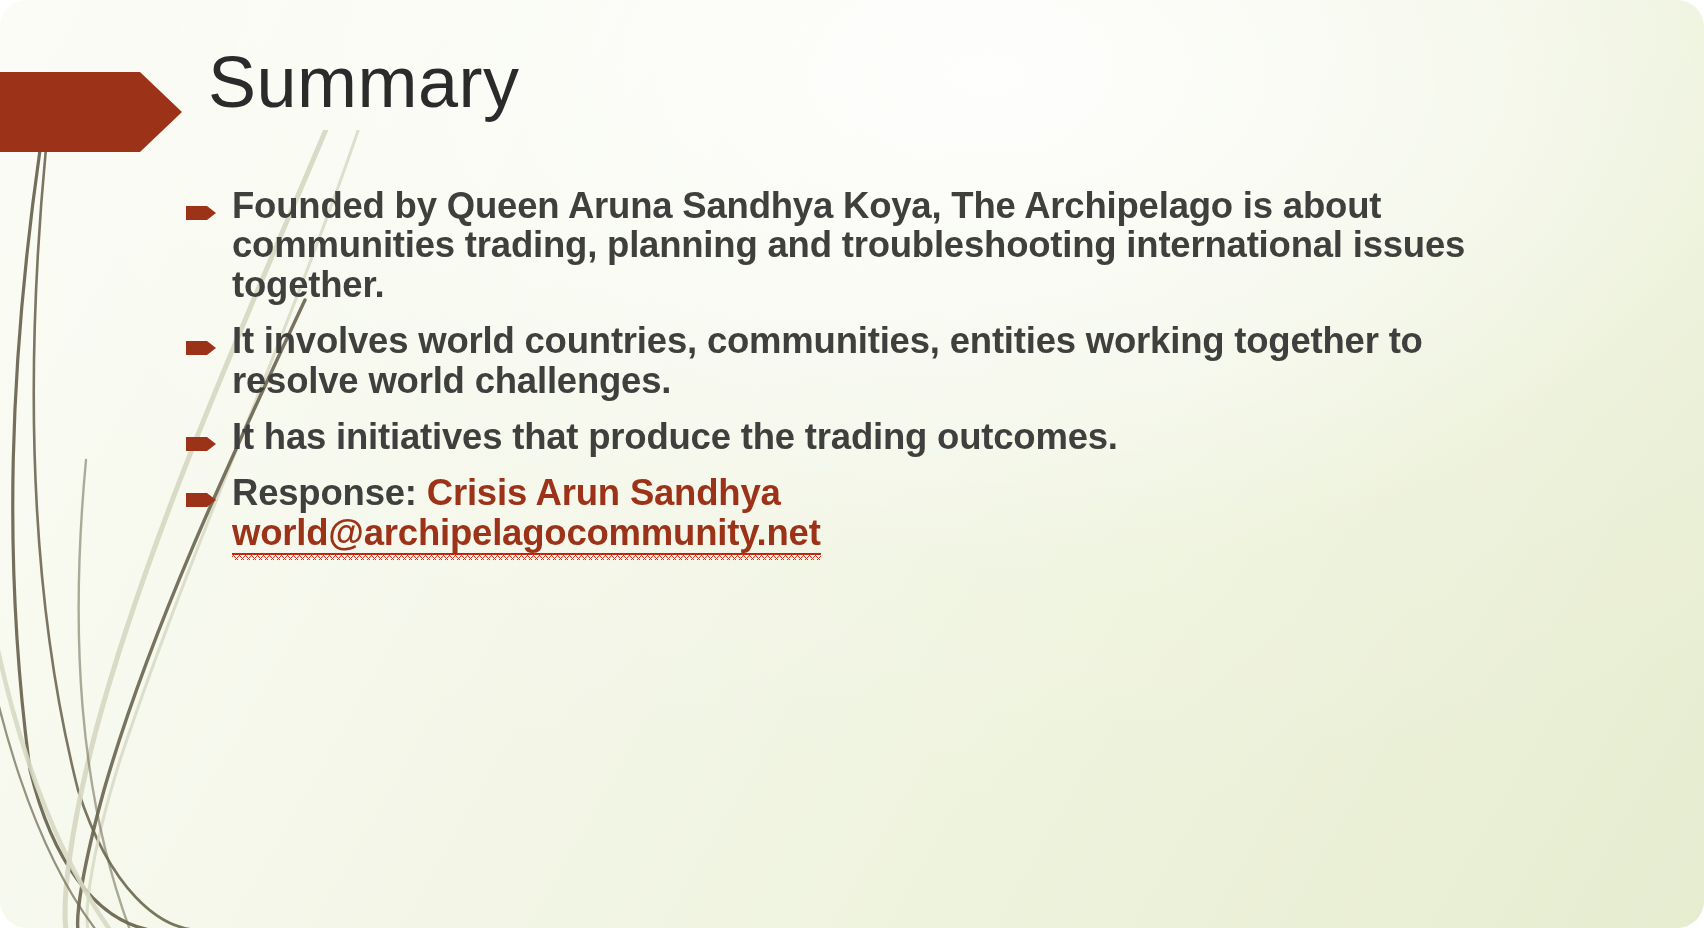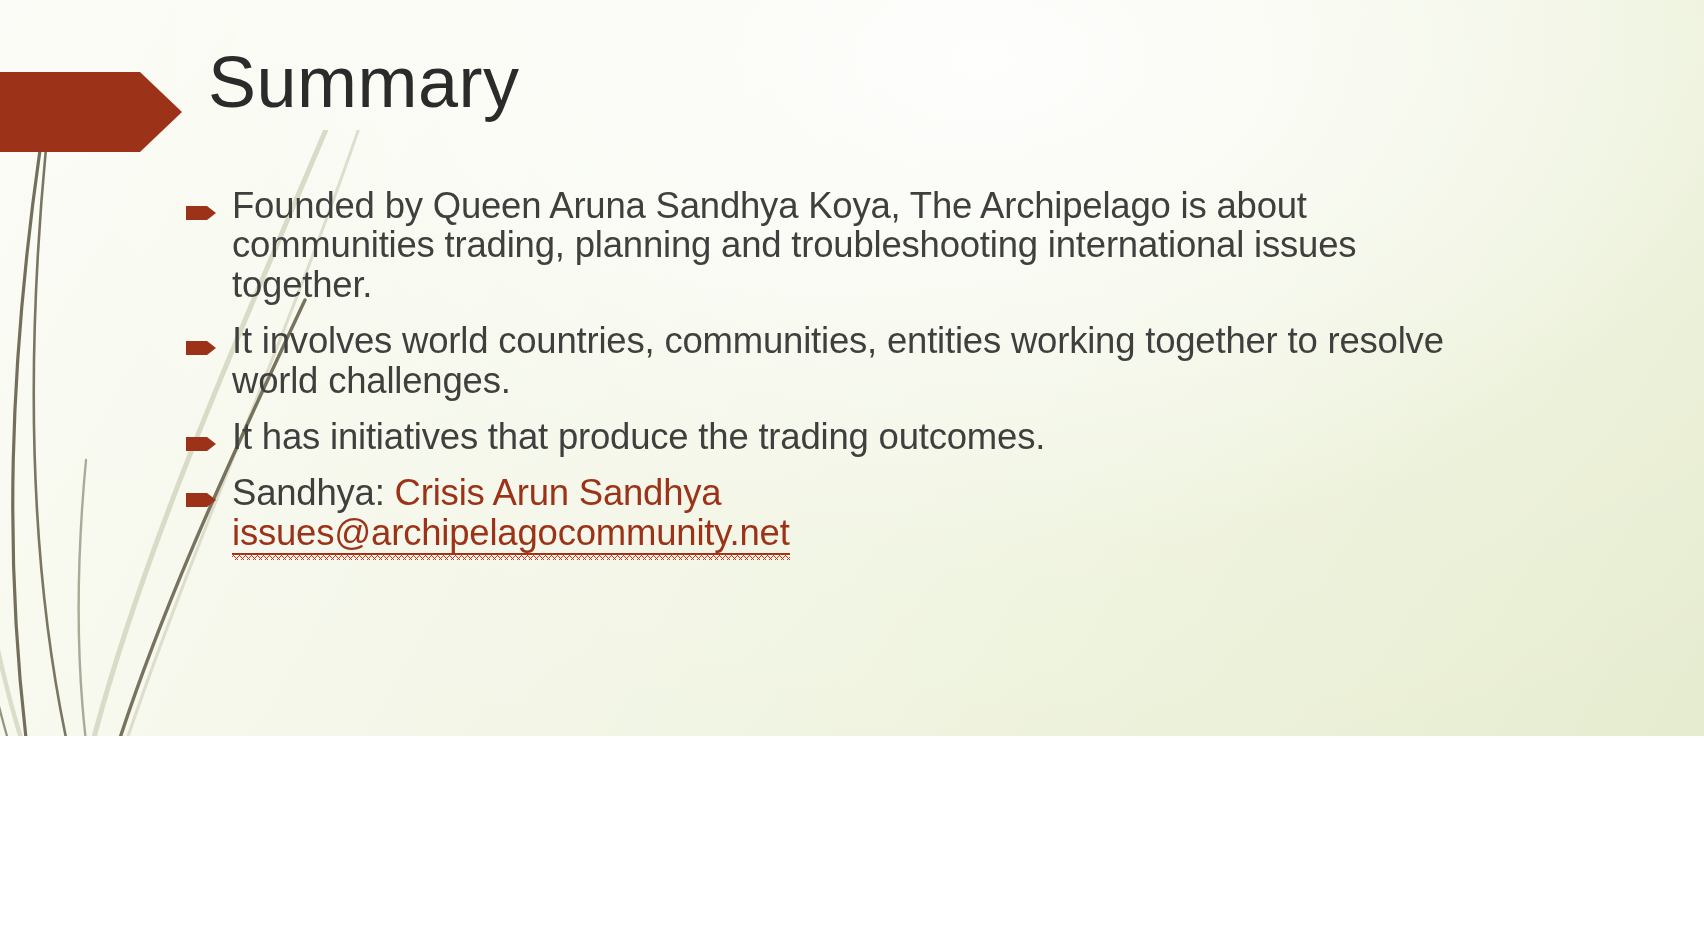--- a/index.html
+++ b/index.html
@@ -10,30 +10,31 @@
     width: 1704px;
     height: 928px;
     overflow: hidden;
     font-family: "Liberation Sans", sans-serif;
     background: #ffffff;
   }
 
   .slide {
     position: relative;
     width: 1704px;
-    height: 736px;
+    height: 928px;
     overflow: hidden;
     background:
       linear-gradient(120deg,
         #fbfcf6 0%,
         #f8faf0 18%,
         #f3f6e7 42%,
         #eef3dd 66%,
         #e9efd4 88%,
         #e6ecd0 100%);
+    border-radius: 27px;
   }
 
   
   .slide::before {
     content: "";
     position: absolute;
     inset: 0;
     background: radial-gradient(ellipse 1300px 760px at 58% 8%,
                 rgba(255,255,255,0.92) 0%,
                 rgba(255,255,255,0.55) 34%,
@@ -91,21 +92,21 @@
     flex: 0 0 auto;
     width: 30px;
     height: 18px;
     margin-top: 18px;
     margin-right: 16px;
   }
 
   .bullet-text {
     flex: 1 1 auto;
     font-size: 36.5px;
-    font-weight: normal;
+    font-weight: bold;
     line-height: 1.08;
     color: #3f3f3e;
     letter-spacing: -0.2px;
   }
 
   .accent-text {
     color: #9c3318;
   }
 
   .email-line {
@@ -180,19 +181,19 @@
       </svg>
       <div class="bullet-text">It has initiatives that produce the trading outcomes.</div>
     </div>
 
 
     <div class="bullet-row">
       <svg class="bullet-marker" viewBox="0 0 30 18" aria-hidden="true">
         <polygon points="0,2 21,2 30,9 21,16 0,16" fill="#9c3318"></polygon>
       </svg>
       <div class="bullet-text">
-        <span>Sandhya: </span><span class="accent-text">Crisis Arun Sandhya</span>
-        <span class="email-line">issues@archipelagocommunity.net</span>
+        <span>Response: </span><span class="accent-text">Crisis Arun Sandhya</span>
+        <span class="email-line">world@archipelagocommunity.net</span>
       </div>
     </div>
 
   </div>
 </div>
 
 </body></html>

